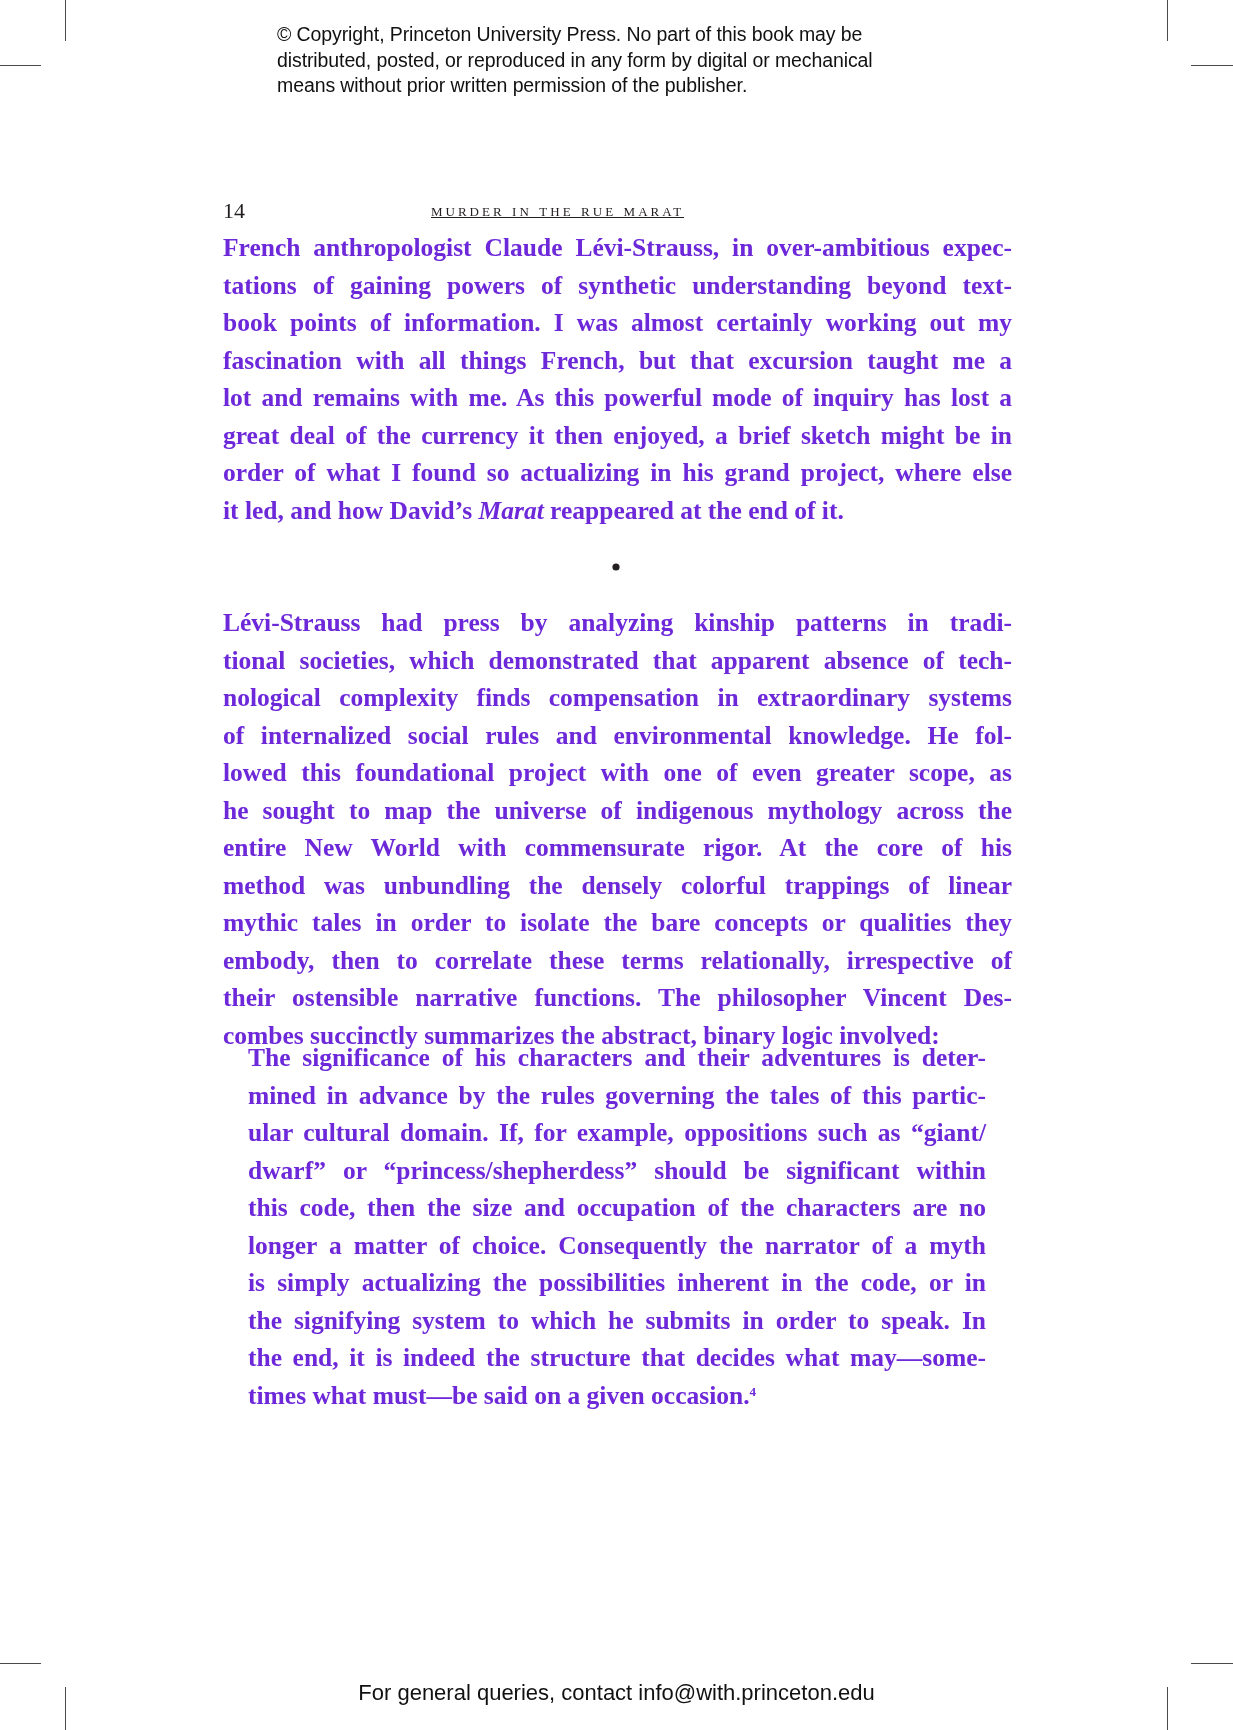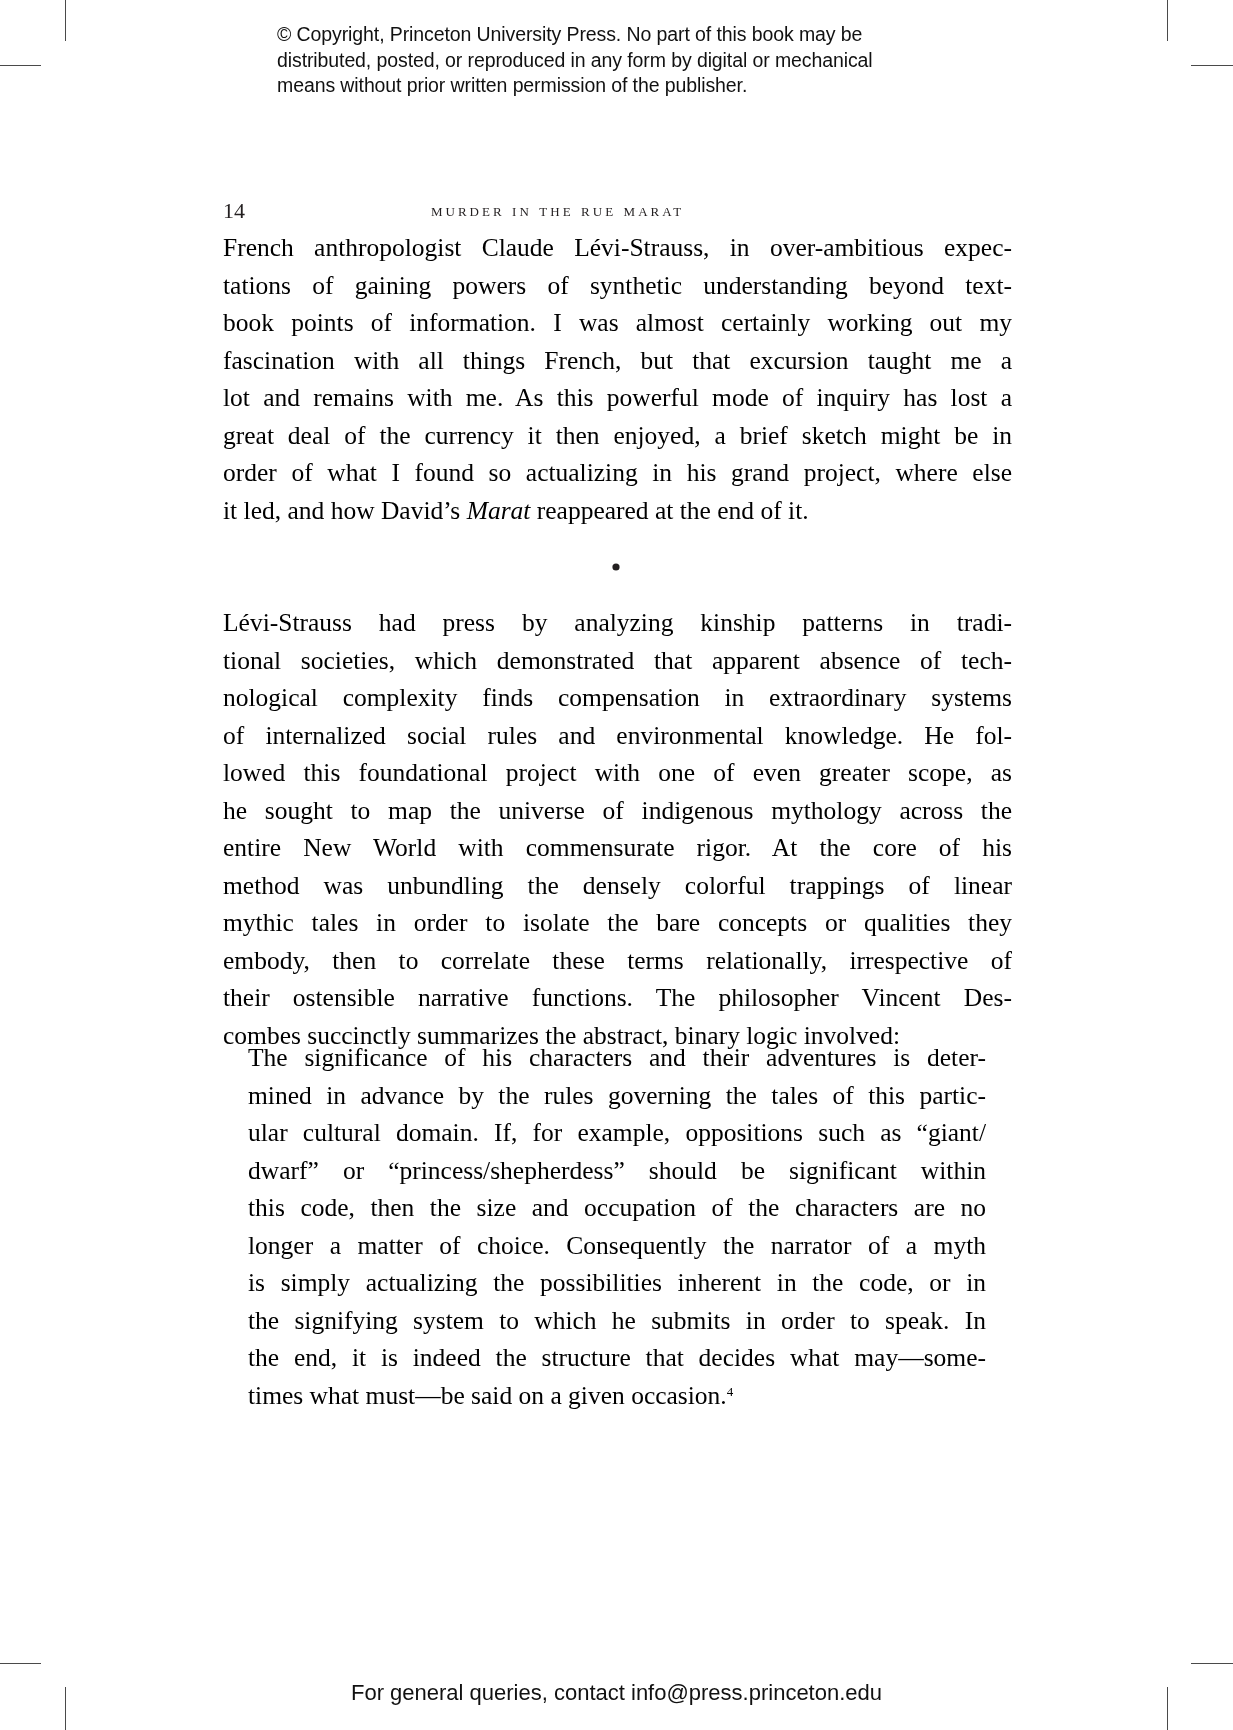--- a/index.html
+++ b/index.html
@@ -14,26 +14,27 @@
   }
   .notice div { white-space: nowrap; }
   .running-head {
     position: absolute; left: 223px; top: 160px; width: 789px; height: 28px;
     font-family: "Liberation Serif", serif;
     margin-top: 36px;
   }
   .folio { position: absolute; left: 0; top: 2px; font-size: 22px; }
   .rh-title {
     position: absolute; left: 208px; top: 4px; font-size: 18px; letter-spacing: 3px;
-    font-variant: small-caps; text-transform: lowercase;
+    font-variant: small-caps; text-transform: lowercase; text-decoration: underline;
   }
   .body-text {
     position: absolute; left: 223px; width: 789px;
     font-family: "Liberation Serif", serif; font-size: 25.5px; line-height: 37.5px;
-    color: #000000;
+    color: #6d28d9;
+    font-weight: bold;
   }
   .line { display: block; white-space: nowrap; text-align: justify; text-align-last: justify; height: 37.5px; }
   .line.last { text-align-last: left; }
   .p1 { top: 229px; }
   .p2 { top: 604px; }
   .quote { left: 248px; width: 738px; top: 1039px; }
   .ornament {
     position: absolute; left: 611px; top: 562px; width: 10px; height: 10px;
     background: #231f20; border-radius: 50%; transform: scale(0.72);
   }
@@ -100,13 +101,13 @@
   <span class="line">ular cultural domain. If, for example, oppositions such as “giant/</span>
   <span class="line">dwarf” or “princess/shepherdess” should be significant within</span>
   <span class="line">this code, then the size and occupation of the characters are no</span>
   <span class="line">longer a matter of choice. Consequently the narrator of a myth</span>
   <span class="line">is simply actualizing the possibilities inherent in the code, or in</span>
   <span class="line">the signifying system to which he submits in order to speak. In</span>
   <span class="line">the end, it is indeed the structure that decides what may—some-</span>
   <span class="line last"><span>times what must—be said on a given occasion.</span><sup>4</sup></span>
 </div>
 
-<div class="footer">For general queries, contact info@press.princeton.edu</div>
+<div class="footer">For general queries, contact info@with.princeton.edu</div>
 
 </body></html>

